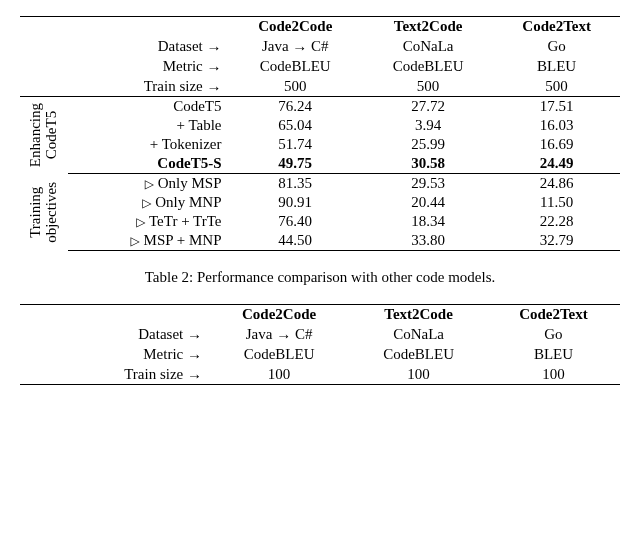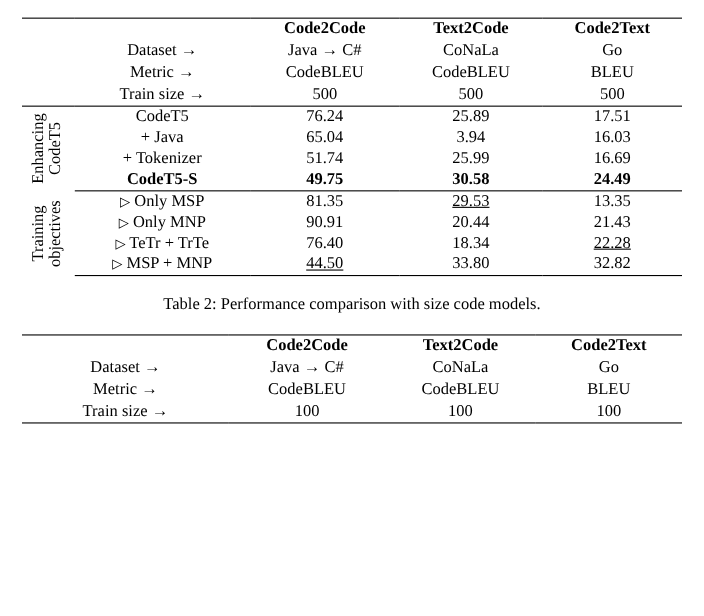--- a/index.html
+++ b/index.html
@@ -16,23 +16,23 @@
     border-collapse: collapse;
     width: 100%;
     margin-bottom: 18px;
   }
   td, th {
     padding: 1px 6px;
     text-align: center;
     vertical-align: middle;
     font-weight: normal;
   }
-  .left { text-align: center; }
+  .left { text-align: right; }
   .bold { font-weight: bold; }
-  .underline { text-decoration: underline; }
+  .underline { }
   .rowlabel {
     writing-mode: vertical-rl;
     transform: rotate(180deg);
     text-align: center;
     padding: 0 2px;
     line-height: 1.05;
     white-space: nowrap;
   }
   .hr-top td { border-top: 1.2px solid #000; }
   .hr-bot td { border-bottom: 1.2px solid #000; }
@@ -77,25 +77,25 @@
     <td>500</td>
     <td>500</td>
   </tr>
 
   <tr>
     <td rowspan="4">
       <div class="rowlabel"><span>Enhancing</span><br><span>CodeT5</span></div>
     </td>
     <td class="left">CodeT5</td>
     <td>76.24</td>
-    <td>25.89</td>
+    <td>27.72</td>
     <td>17.51</td>
   </tr>
   <tr>
-    <td class="left">+ Java</td>
+    <td class="left">+ Table</td>
     <td>65.04</td>
     <td>3.94</td>
     <td>16.03</td>
   </tr>
   <tr>
     <td class="left">+ Tokenizer</td>
     <td>51.74</td>
     <td>25.99</td>
     <td>16.69</td>
   </tr>
@@ -106,44 +106,44 @@
     <td class="bold">24.49</td>
   </tr>
 
   <tr>
     <td rowspan="4">
       <div class="rowlabel"><span>Training</span><br><span>objectives</span></div>
     </td>
     <td class="left"><span class="tri">▷</span> <span>Only MSP</span></td>
     <td>81.35</td>
     <td><span class="underline">29.53</span></td>
-    <td>13.35</td>
+    <td>24.86</td>
   </tr>
   <tr>
     <td class="left"><span class="tri">▷</span> <span>Only MNP</span></td>
     <td>90.91</td>
     <td>20.44</td>
-    <td>21.43</td>
+    <td>11.50</td>
   </tr>
   <tr>
     <td class="left"><span class="tri">▷</span> <span>TeTr + TrTe</span></td>
     <td>76.40</td>
     <td>18.34</td>
     <td><span class="underline">22.28</span></td>
   </tr>
   <tr class="hr-bot">
     <td class="left"><span class="tri">▷</span> <span>MSP + MNP</span></td>
     <td><span class="underline">44.50</span></td>
     <td>33.80</td>
-    <td>32.82</td>
+    <td>32.79</td>
   </tr>
 </tbody>
   </table>
 
-<div class="caption">Table 2: Performance comparison with size code models.</div>
+<div class="caption">Table 2: Performance comparison with other code models.</div>
 
 <table>
   <tbody>
       <tr class="hr-top">
     <td class="left" style="width:188px;"></td>
     <td class="bold">Code2Code</td>
     <td class="bold">Text2Code</td>
     <td class="bold">Code2Text</td>
   </tr>
   <tr>

